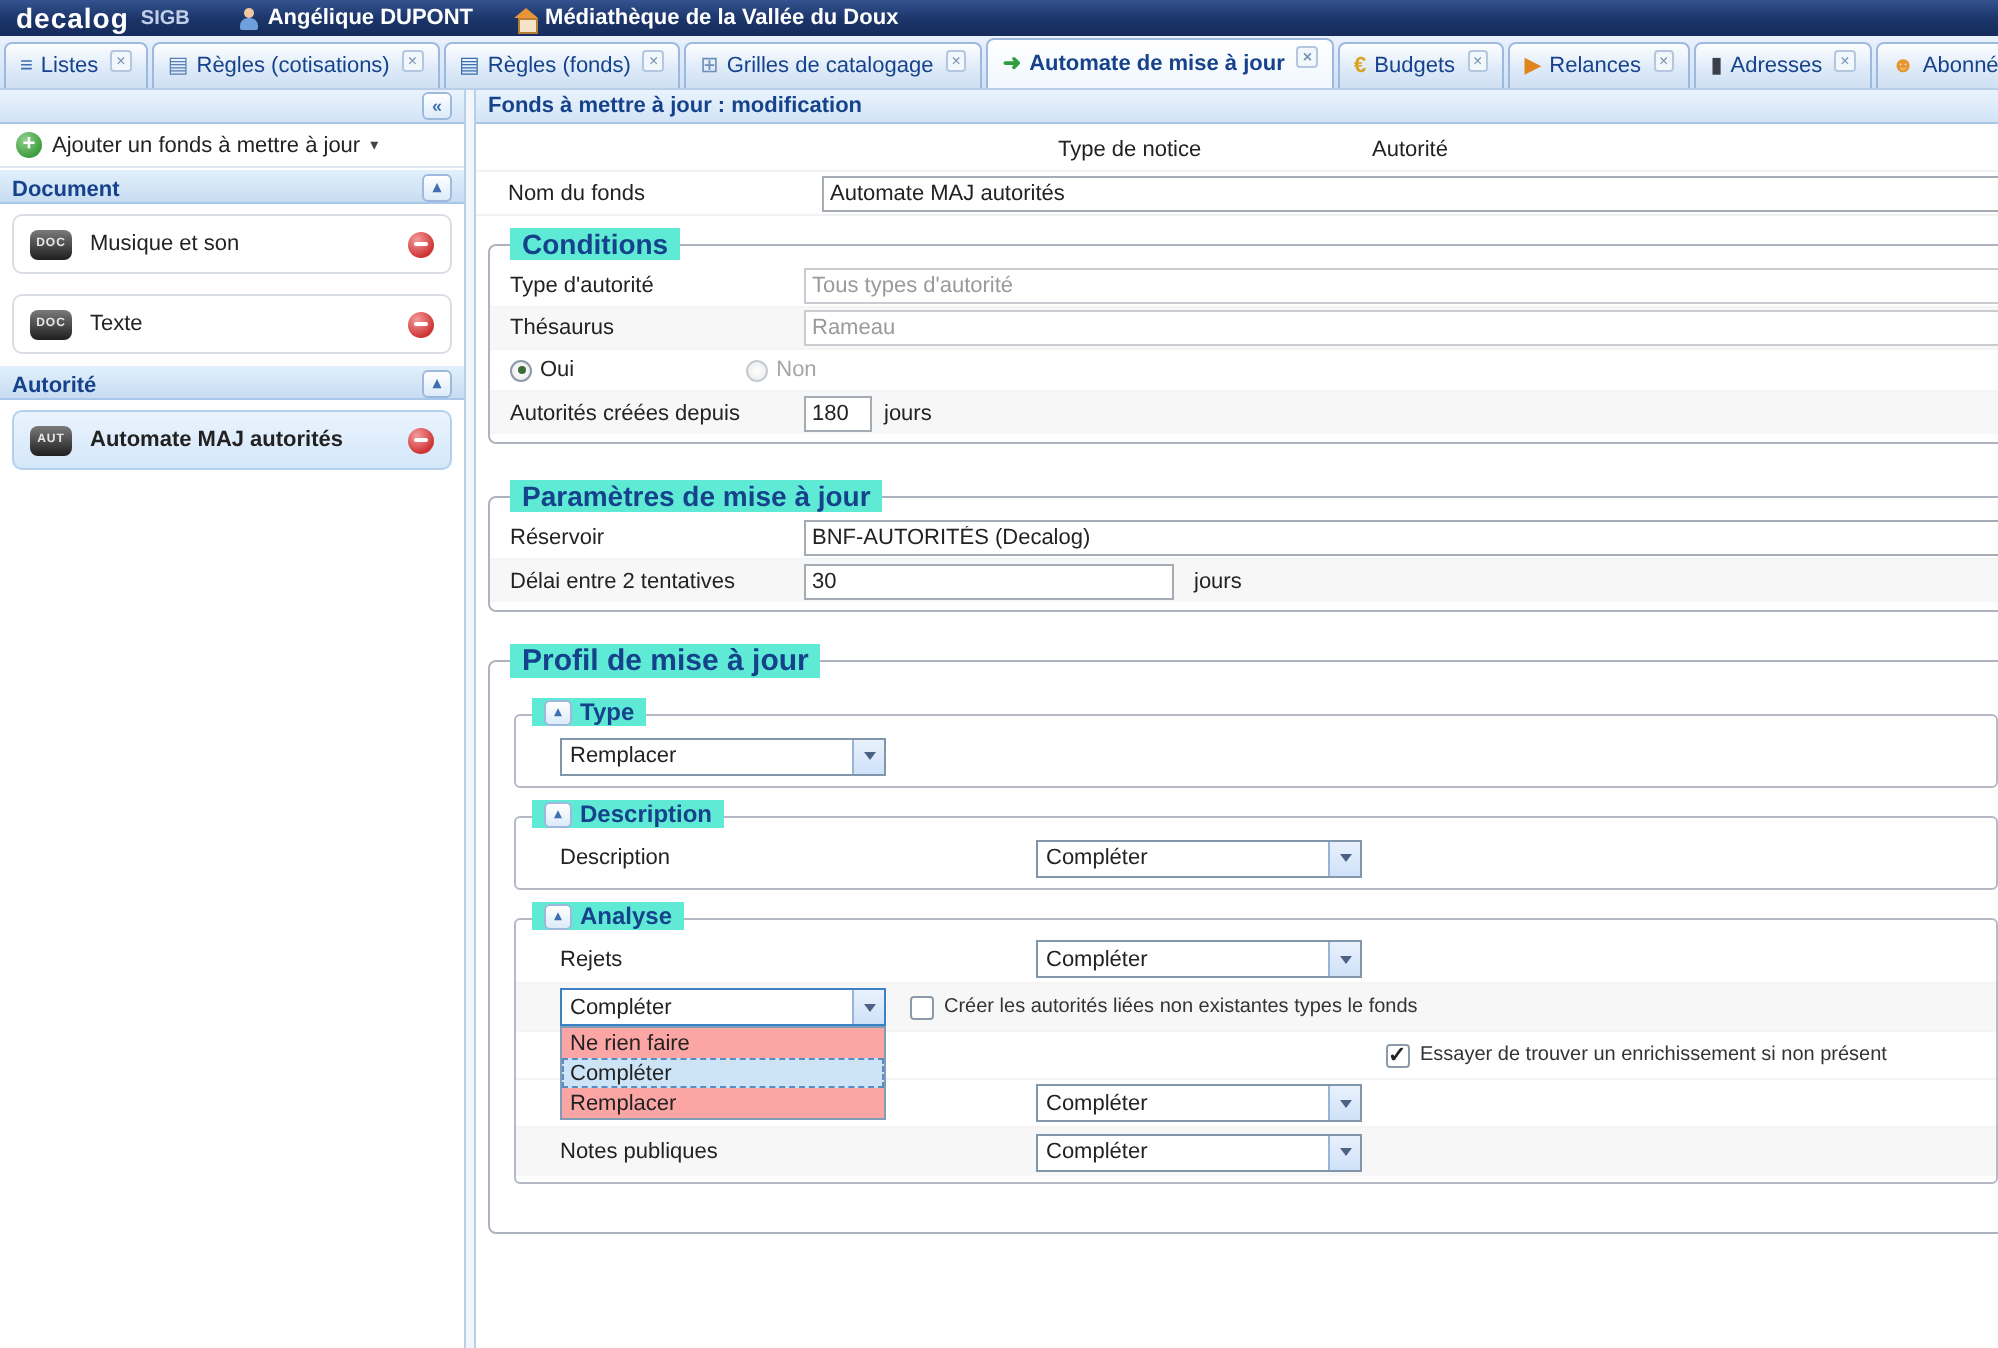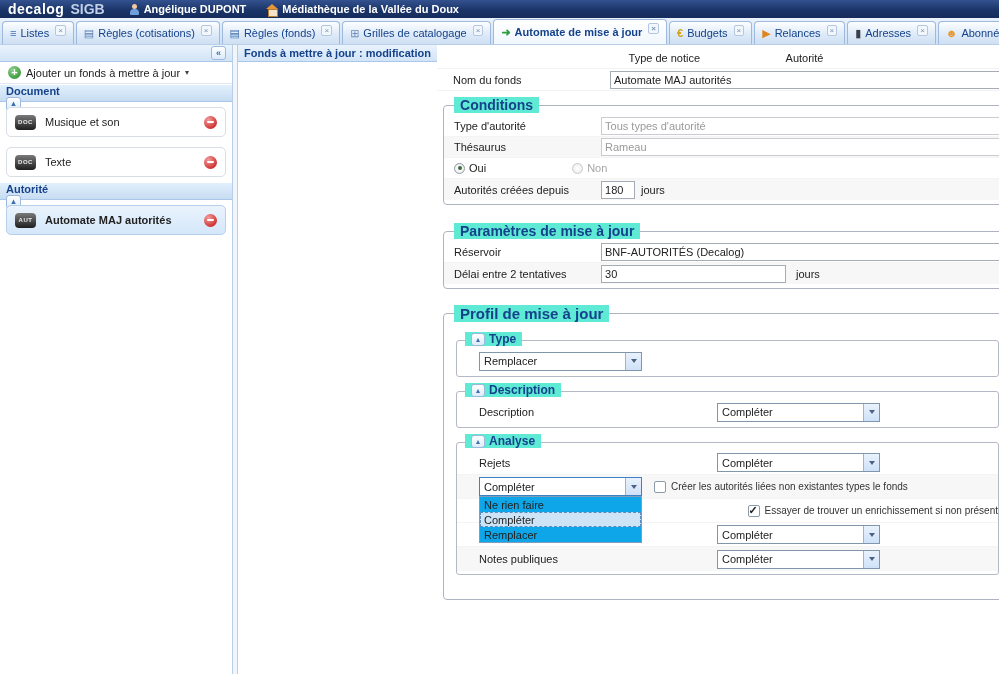--- a/index.html
+++ b/index.html
@@ -3,21 +3,21 @@
 <meta charset="utf-8">
 <style>
   * { margin:0; padding:0; box-sizing:border-box; }
   html,body { width:999px; height:674px; overflow:hidden; background:#fff;
     font-family:"Liberation Sans", sans-serif; font-size:11px; color:#222; }
 
   
   .topbar { height:18px; background:linear-gradient(#33528f,#1b3569 55%,#152c5c);
     display:flex; align-items:center; padding:0 8px; gap:6px; }
   .logo { color:#fff; font-weight:bold; font-size:14px; letter-spacing:.5px; line-height:16px; }
-  .logo-suffix { color:#c2cfe8; font-size:14px; font-weight:bold; margin-right:18px; }
+  .logo-suffix { color:#c2cfe8; font-size:10px; font-weight:bold; margin-right:18px; }
   .topbar .who { display:flex; align-items:center; gap:4px; color:#fff; font-weight:bold; font-size:11px; margin-right:14px; }
   .icon-user { width:11px; height:11px; display:inline-block; position:relative; }
   .icon-user::before { content:""; position:absolute; left:3px; top:0; width:5px; height:5px; border-radius:50%; background:#f2c9a0; }
   .icon-user::after { content:""; position:absolute; left:1px; top:5px; width:9px; height:6px; border-radius:4px 4px 1px 1px; background:#6da0dd; }
   .icon-home { width:12px; height:11px; display:inline-block; position:relative; }
   .icon-home::before { content:""; position:absolute; left:0; top:0; border-left:6px solid transparent; border-right:6px solid transparent; border-bottom:5px solid #e8953a; }
   .icon-home::after { content:""; position:absolute; left:2px; top:5px; width:8px; height:6px; background:#f3e3c8; border:1px solid #b77f34; }
 
   
   .tabbar { height:27px; background:linear-gradient(#eaf2fc,#cfe0f4); border-bottom:1px solid #b9cfe8;
@@ -30,35 +30,35 @@
     background:#f2f7fc; padding:0 2px; margin-left:2px; align-self:flex-start; margin-top:3px; }
   .tglyph { font-size:11px; line-height:11px; }
   .c-blue { color:#3f6fae; } .c-steel { color:#5b7fb4; } .c-grid { color:#6f8fb8; }
   .c-green { color:#2f9e3f; } .c-gold { color:#d8a21a; font-weight:bold; } .c-orange { color:#e0851e; }
   .c-dark { color:#3a3f4a; } .c-person { color:#e8962e; }
 
   
   .content { display:flex; height:629px; }
   .sidebar { width:233px; border-right:1px solid #b9cfe8; display:flex; flex-direction:column; background:#fff; }
   .gap { width:4px; background:#f2f6fb; }
-  .main { flex:1; border-left:1px solid #b9cfe8; display:flex; flex-direction:row; background:#fff; overflow:hidden; }
+  .main { flex:1; border-left:1px solid #b9cfe8; display:flex; flex-direction:column; background:#fff; overflow:hidden; }
 
   .bluebar { height:17px; background:linear-gradient(#eaf3fd,#d2e4f6); border-bottom:1px solid #a9c7e8;
     display:flex; align-items:center; padding:0 6px; color:#15428b; font-weight:bold; }
   .sb-top { justify-content:flex-end; }
   .sq-btn { width:15px; height:14px; border:1px solid #9db9dd; border-radius:3px; background:linear-gradient(#ffffff,#dcebf9);
     color:#3f6fae; font-size:9px; line-height:12px; text-align:center; cursor:pointer; }
 
   .add-row { height:22px; display:flex; align-items:center; gap:5px; padding:0 8px; border-bottom:1px solid #dfe7f1; }
   .icon-plus { width:13px; height:13px; border-radius:50%; background:radial-gradient(circle at 35% 30%, #8fd08f, #3f9e3f 70%);
     color:#fff; font-size:11px; line-height:12px; text-align:center; font-weight:bold; }
   .caret { font-size:8px; color:#444; }
 
   .sect-head { height:18px; background:linear-gradient(#e2f0fc,#c7dcf2); border-top:1px solid #fff; border-bottom:1px solid #a9c7e8;
-    display:flex; align-items:flex-start; padding:0 6px; color:#15428b; font-weight:bold;flex-direction:column; }
+    display:flex; align-items:flex-end; padding:0 6px; color:#15428b; font-weight:bold; }
   .sect-head .spacer, .row .spacer, .card .spacer { flex:1; }
   .sect-head .sq-btn { font-size:8px; }
 
   .card { height:30px; margin:5px 6px; border:1px solid #d9dee6; border-radius:5px; background:#fff;
     display:flex; align-items:center; padding:0 8px; gap:9px; cursor:pointer; }
   .card.selected { background:linear-gradient(#eaf3fd,#d4e7fa); border-color:#b5d0ea; }
   .card.selected .card-label { font-weight:bold; }
   .badge { width:21px; height:15px; border-radius:4px; background:linear-gradient(#7a7a7a,#1e1e1e);
     color:#e8e8e8; font-size:6px; font-weight:bold; text-align:center; line-height:15px; letter-spacing:.5px; }
   .icon-minus { width:13px; height:13px; border-radius:50%; background:radial-gradient(circle at 35% 30%, #f49c9c, #cf3535 70%);
@@ -99,21 +99,21 @@
   .inner .row { height:24px; padding-left:22px; }
   .inner .row .rlabel { width:238px; }
 
   .selwrap { position:relative; width:163px; }
   .select { display:flex; width:163px; height:19px; border:1px solid #8296ab; background:#fff; align-items:center; cursor:pointer; }
   .select .sel-text { flex:1; padding:0 4px; color:#222; white-space:nowrap; overflow:hidden; }
   .select .sel-btn { width:16px; height:17px; background:linear-gradient(#e9f2fd,#cfe1f8); border-left:1px solid #9ab4d8;
     display:flex; align-items:center; justify-content:center; }
   .select .sel-btn::after { content:""; border-left:3.5px solid transparent; border-right:3.5px solid transparent; border-top:4px solid #4d6185; }
   .select.focus { border-color:#3b82c4; }
-  .dropdown { position:absolute; left:0; top:19px; width:163px; background:#0ea5e9; border:1px solid #7f9db9; z-index:9; }
+  .dropdown { position:absolute; left:0; top:19px; width:163px; background:#fca5a5; border:1px solid #7f9db9; z-index:9; }
   .opt { height:15px; line-height:15px; padding:0 3px; border:1px dashed transparent; cursor:pointer; }
   .opt.hover { background:#cde4f7; border-color:#5a8cc4; }
 
   .redbox { border:2px solid #cb0e0e; padding:1px 18px 2px 8px; margin-left:-10px; display:inline-block; }
   .cbxcol { display:flex; align-items:center; gap:5px; margin-left:12px; }
   .cbx { width:12px; height:12px; border:1px solid #8d9aa8; border-radius:2px; background:#fff; display:inline-block;
     position:relative; flex:none; cursor:pointer; }
   .cbx.checked::after { content:"✓"; position:absolute; left:0px; top:-2px; font-size:11px; font-weight:bold; color:#222; }
   .cbx-label { font-size:10px; color:#333; white-space:nowrap; }
 </style>

